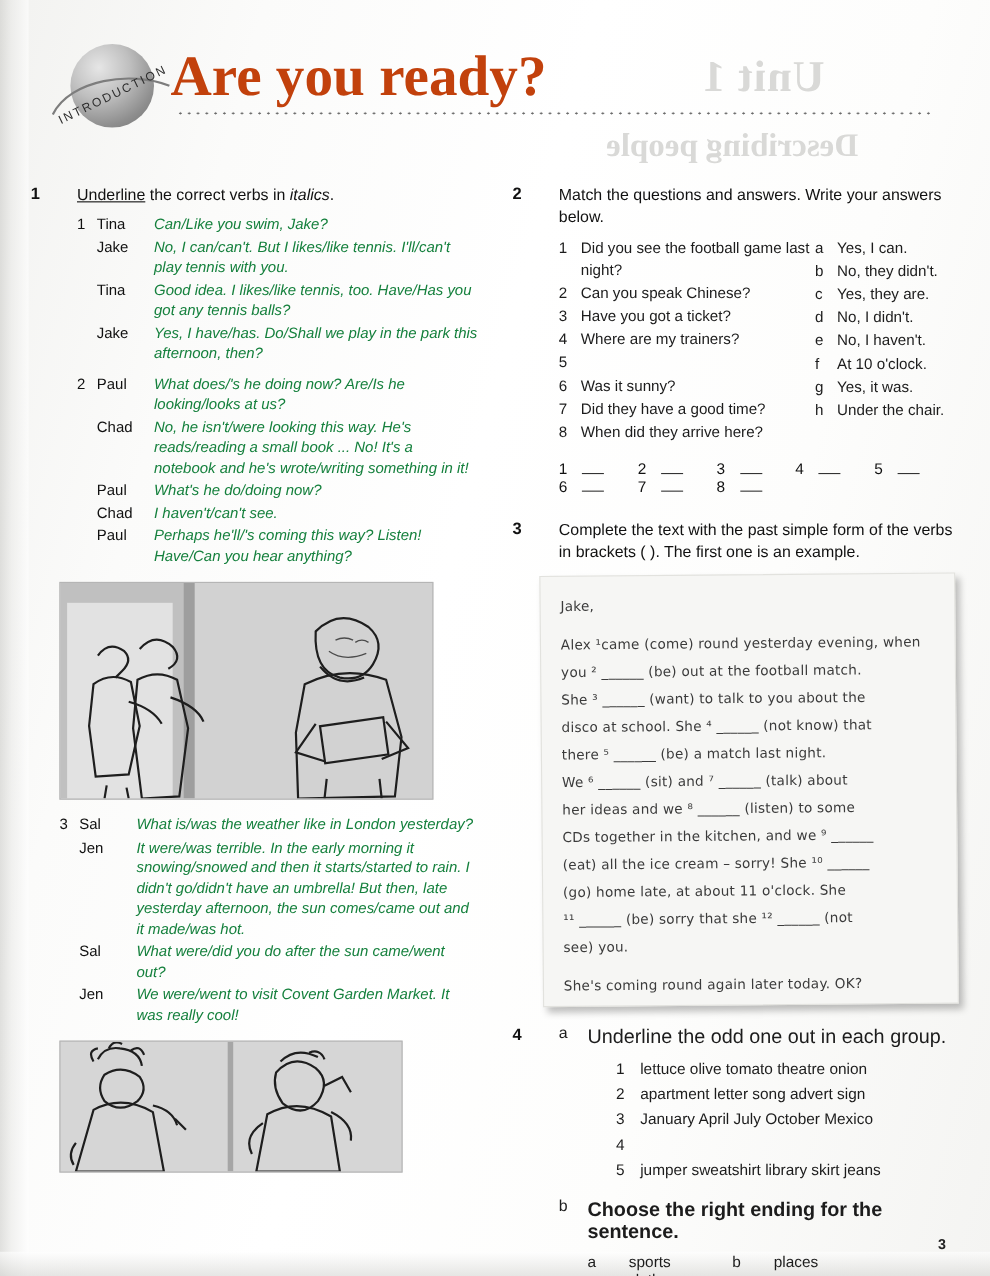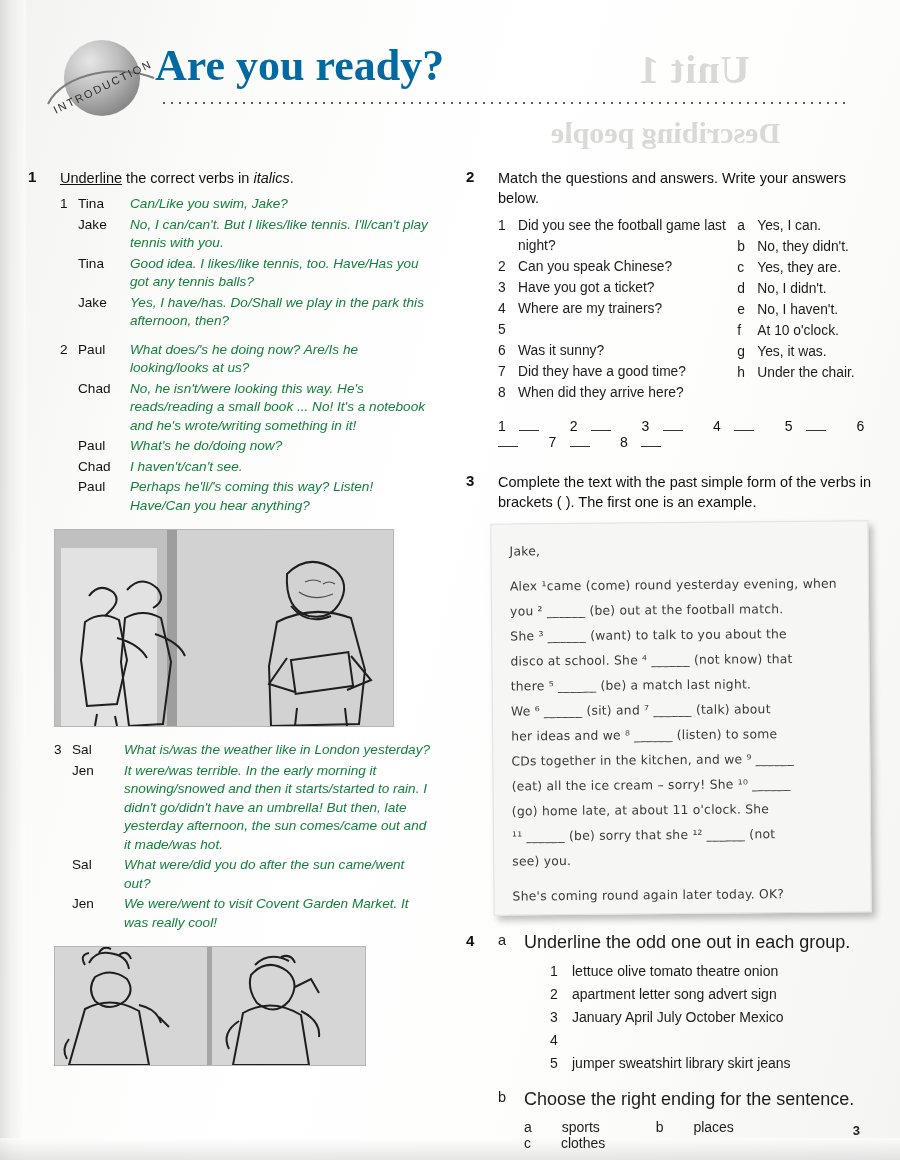--- a/index.html
+++ b/index.html
@@ -44,45 +44,45 @@
   .intro-text{
     position:absolute;left:10px;top:44px;width:120px;
     font-size:11px;letter-spacing:2px;color:#2d2d2d;
     font-family:"Liberation Sans", sans-serif;
     transform:rotate(-26deg);
     white-space:nowrap;
   }
   .title{
     position:absolute;left:155px;top:40px;
     font-family:"Liberation Serif", serif;
-    font-weight:bold;font-size:44px;color:#0369a1;
+    font-weight:bold;font-size:52px;color:#c2410c;
     letter-spacing:0px;
   }
   .dots{
     position:absolute;left:160px;top:100px;width:690px;height:6px;
     background-image:radial-gradient(#5a5a5a 1.1px, transparent 1.2px);
     background-size:8px 6px;
     background-repeat:repeat-x;
   }
 
   
   .col{position:absolute;top:168px;}
   .col.left{left:28px;width:406px;}
   .col.right{left:466px;width:412px;}
 
   .ex{position:relative;margin-bottom:12px;}
   .ex-num{
     position:absolute;left:0;top:0;width:20px;
     font-weight:bold;font-size:15px;color:#111;
   }
-  .ex-body{margin-left:32px;}
+  .ex-body{margin-left:42px;}
   .ex-instr{font-size:14.5px;line-height:20px;color:#111;}
   .ex-instr .u{text-decoration:underline;}
   .it{font-style:italic;}
-  .bold{font-weight:normal;}
+  .bold{font-weight:bold;}
 
   
   table.dlg{border-collapse:collapse;margin-top:7px;width:100%;}
   table.dlg td{vertical-align:top;padding:0 0 2px 0;font-size:13.6px;line-height:18.5px;}
   td.n{width:18px;color:#111;}
   td.sp{width:52px;color:#111;}
   td.ln{color:#15803d;}
 
   
   .match-wrap{display:flex;margin-top:8px;}

